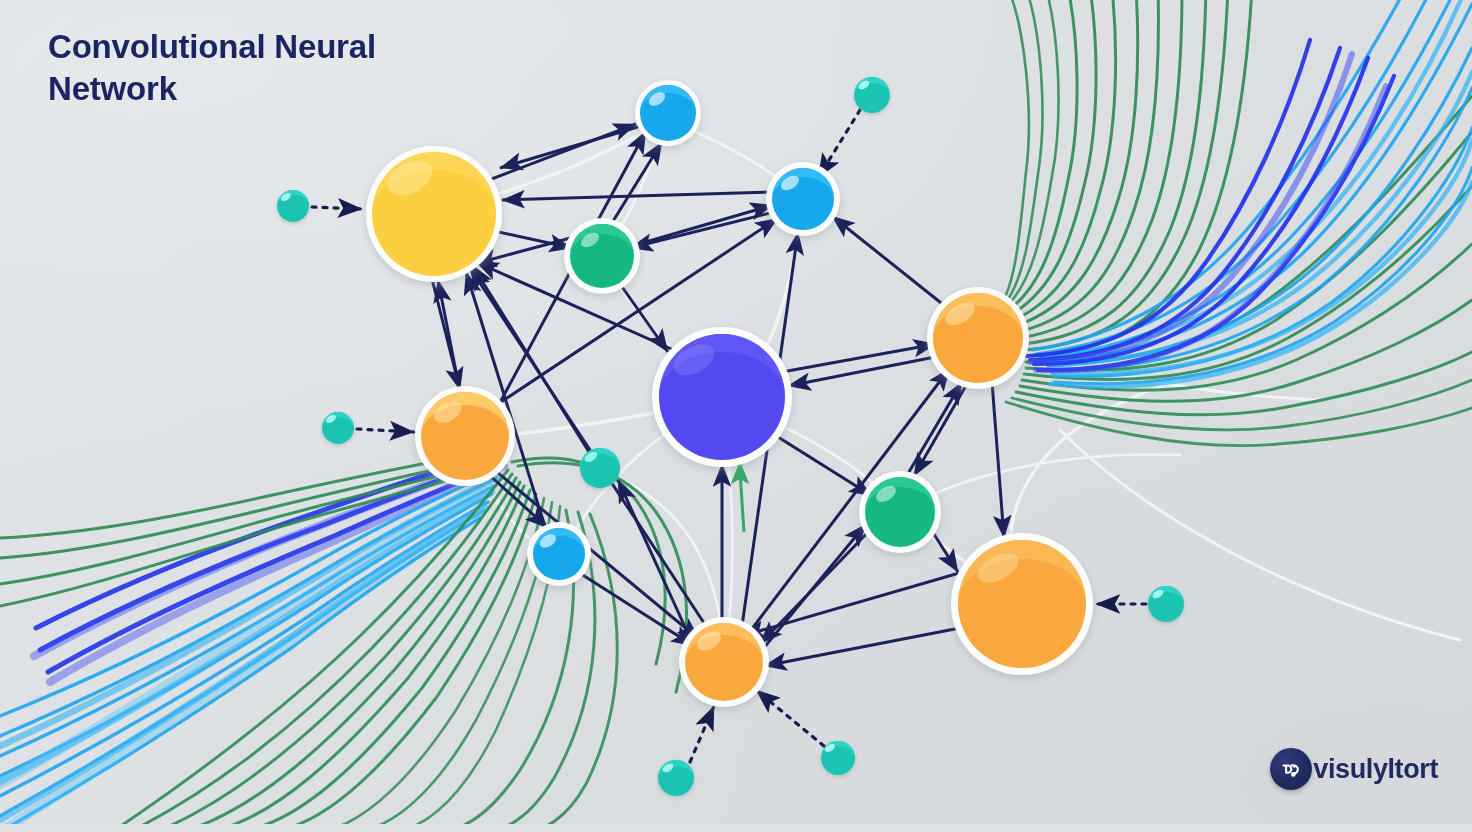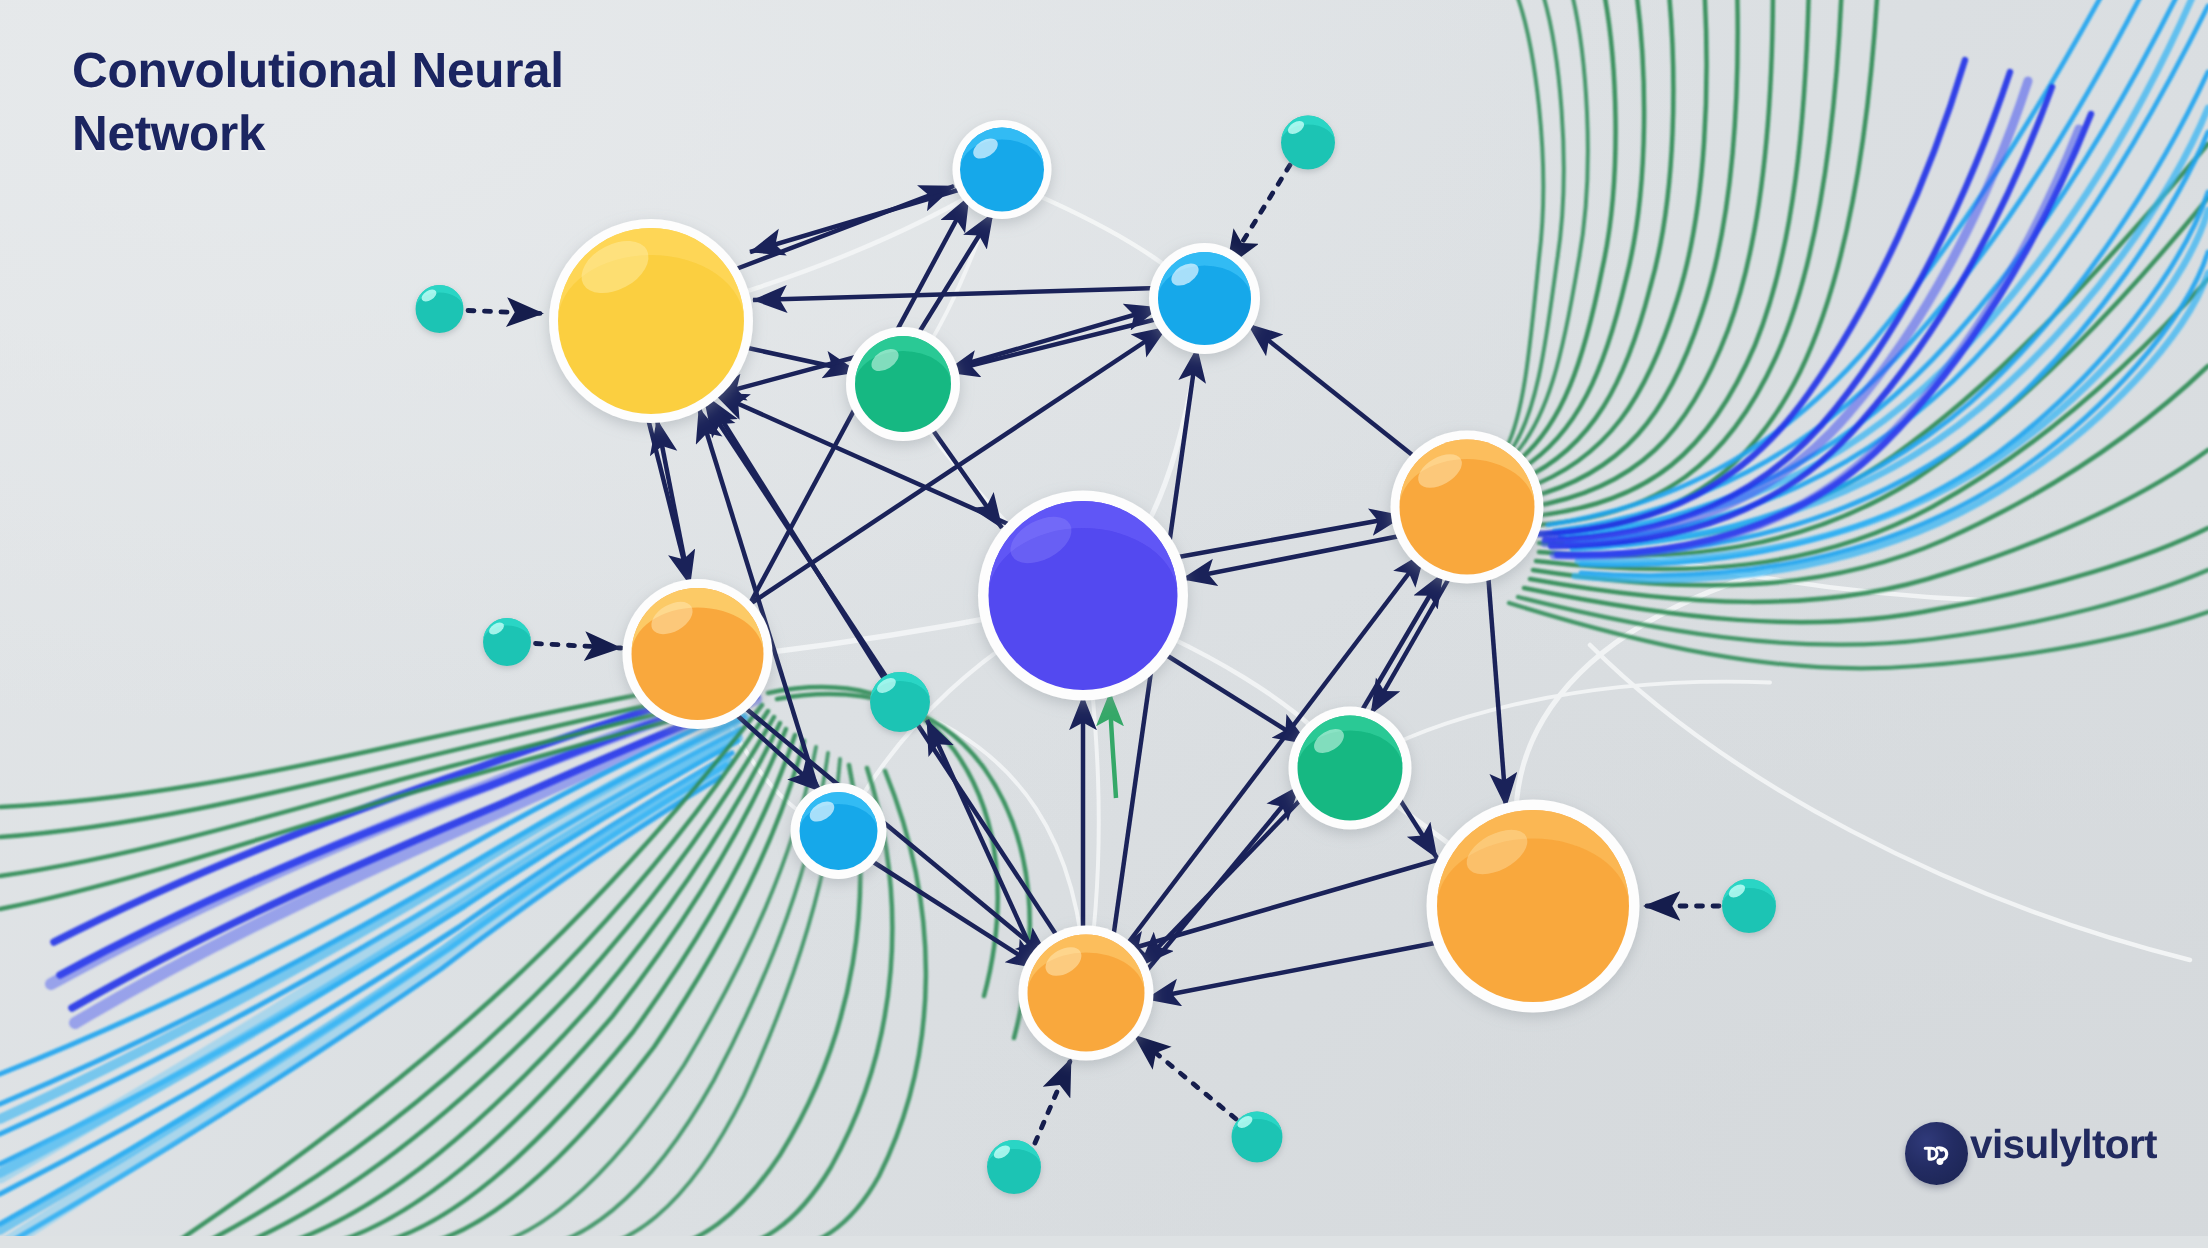--- a/index.html
+++ b/index.html
@@ -21,21 +21,21 @@
   .title{
     position:absolute;left:48px;top:26px;
     font-size:33px;line-height:1.28;font-weight:700;
     color:#1b2561;letter-spacing:-0.2px;
     white-space:pre-line;
     text-shadow:0 1px 0 rgba(255,255,255,.35);
   }
 
   .brand{
     position:absolute;right:34px;bottom:34px;
-    display:flex;align-items:flex-start;gap:1px;
+    display:flex;align-items:center;gap:1px;
   }
   .brand-mark{
     width:42px;height:42px;border-radius:50%;
     background:radial-gradient(circle at 34% 30%, #303a7a 0%, #232c63 45%, #1a2350 100%);
     display:flex;align-items:center;justify-content:center;
     box-shadow:0 2px 5px rgba(20,26,60,.30);
     flex:0 0 auto;
   }
   .brand-name{
     font-size:27px;font-weight:700;color:#212a5f;letter-spacing:-0.4px;

